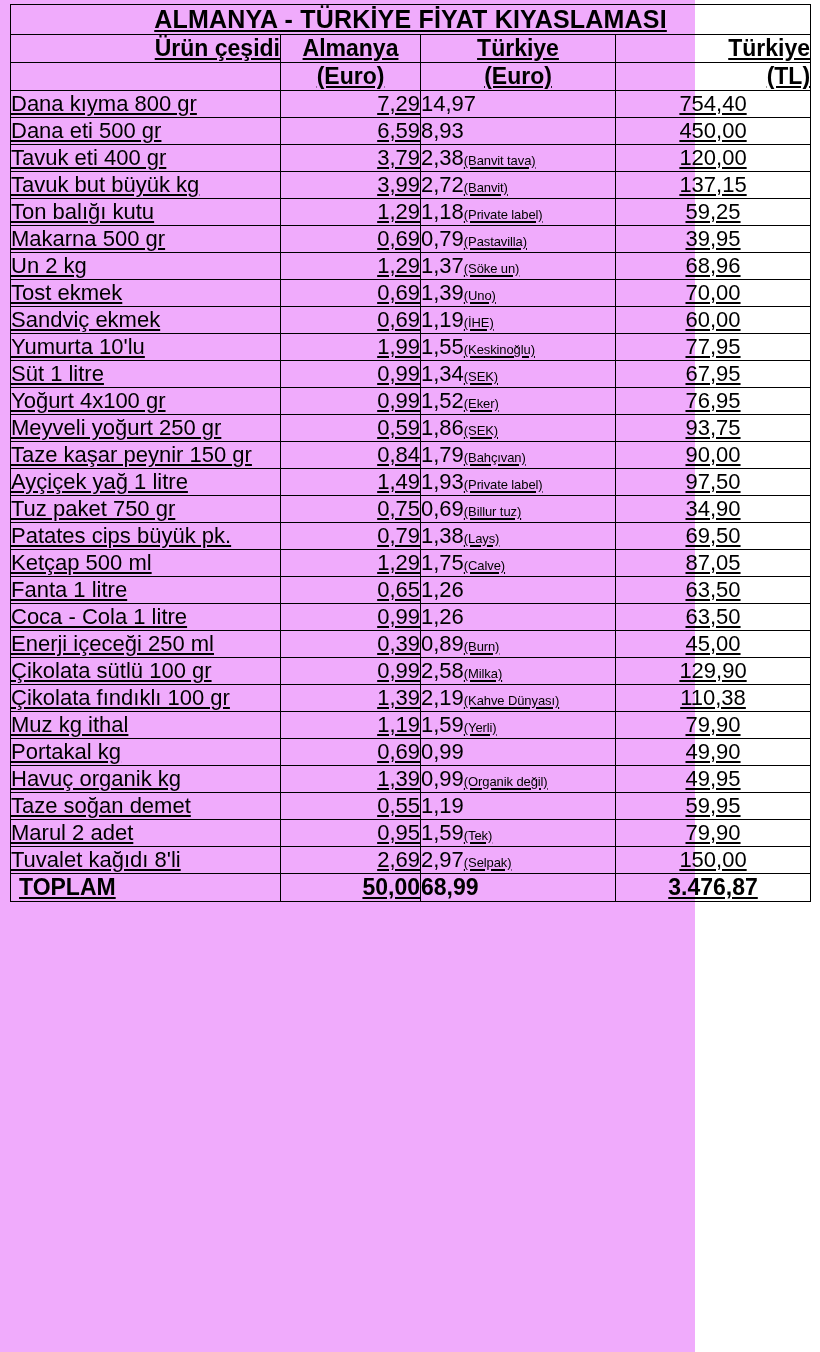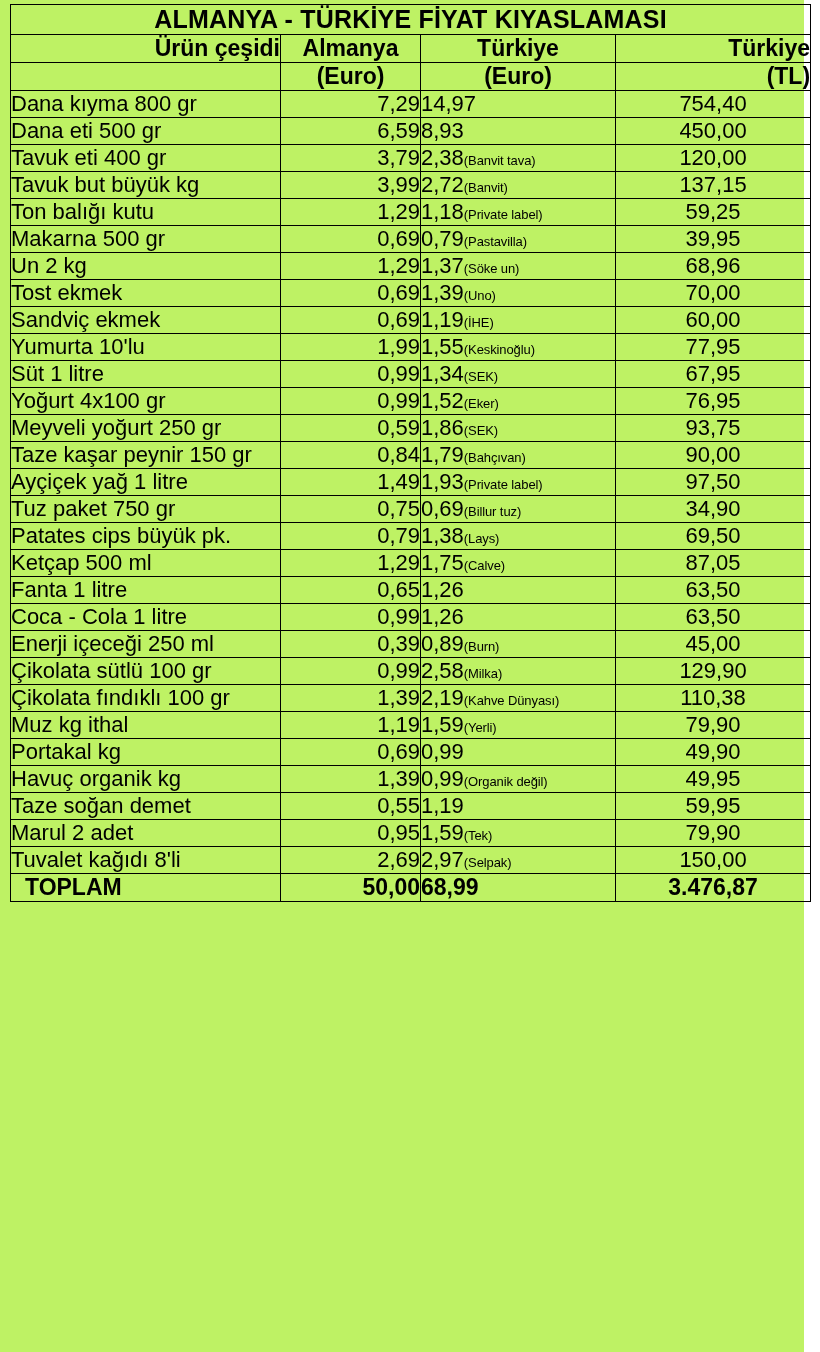--- a/index.html
+++ b/index.html
@@ -9,24 +9,25 @@
     background: #ffffff;
   }
   body {
     width: 820px;
     height: 1352px;
     font-family: "Liberation Sans", sans-serif;
     color: #000000;
     overflow: hidden;
   }
   .sheet {
-    width: 804px;
+    width: 695px;
     height: 1352px;
     padding: 4px 10px 4px 10px;
-    background: #bef264;
+    background: #f0abfc;
+    text-decoration: underline;
   }
   table.price-table {
     width: 100%;
     border-collapse: collapse;
     table-layout: fixed;
   }
   table.price-table td, table.price-table th {
     border: 1px solid #000000;
     padding: 0;
   }
@@ -88,21 +89,21 @@
   .brand {
     font-size: 13px;
     letter-spacing: -0.1px;
   }
   .euroval { display: inline-block; }
   
   tr.total td {
     font-weight: bold;
     font-size: 23px;
   }
-  tr.total td.prod { padding-left: 14px; }
+  tr.total td.prod { padding-left: 8px; }
   .col-prod { width: 270px; }
   .col-de   { width: 140px; }
   .col-tre  { width: 195px; }
   .col-trtl { width: 195px; }
 </style>
 </head>
 <body>
 
 <div class="sheet">
   <table class="price-table">

